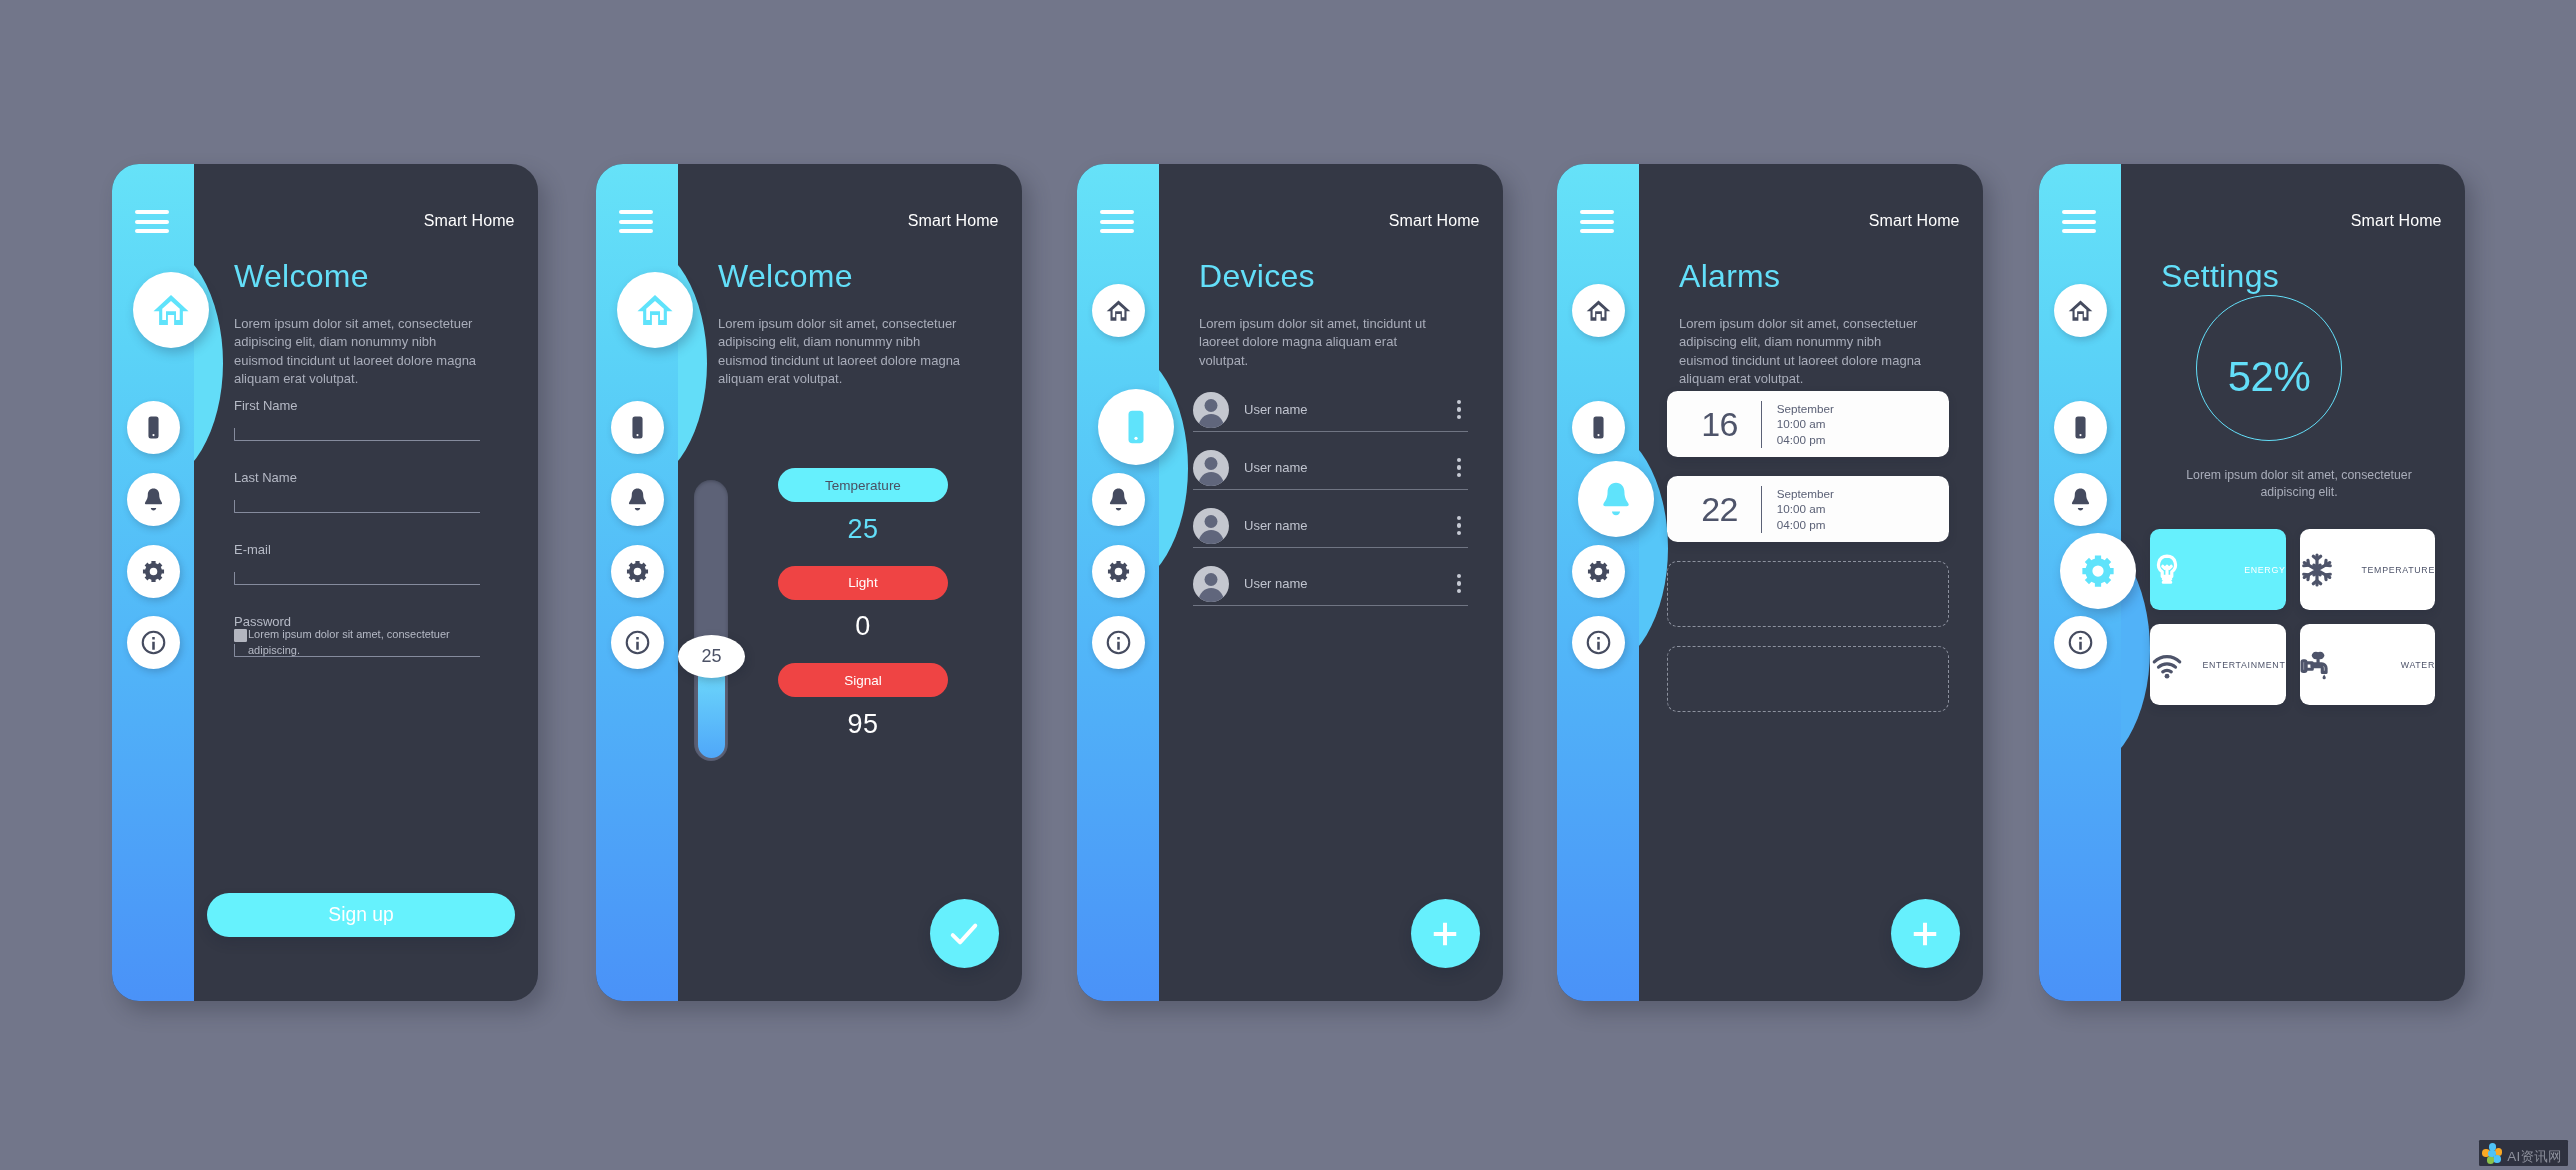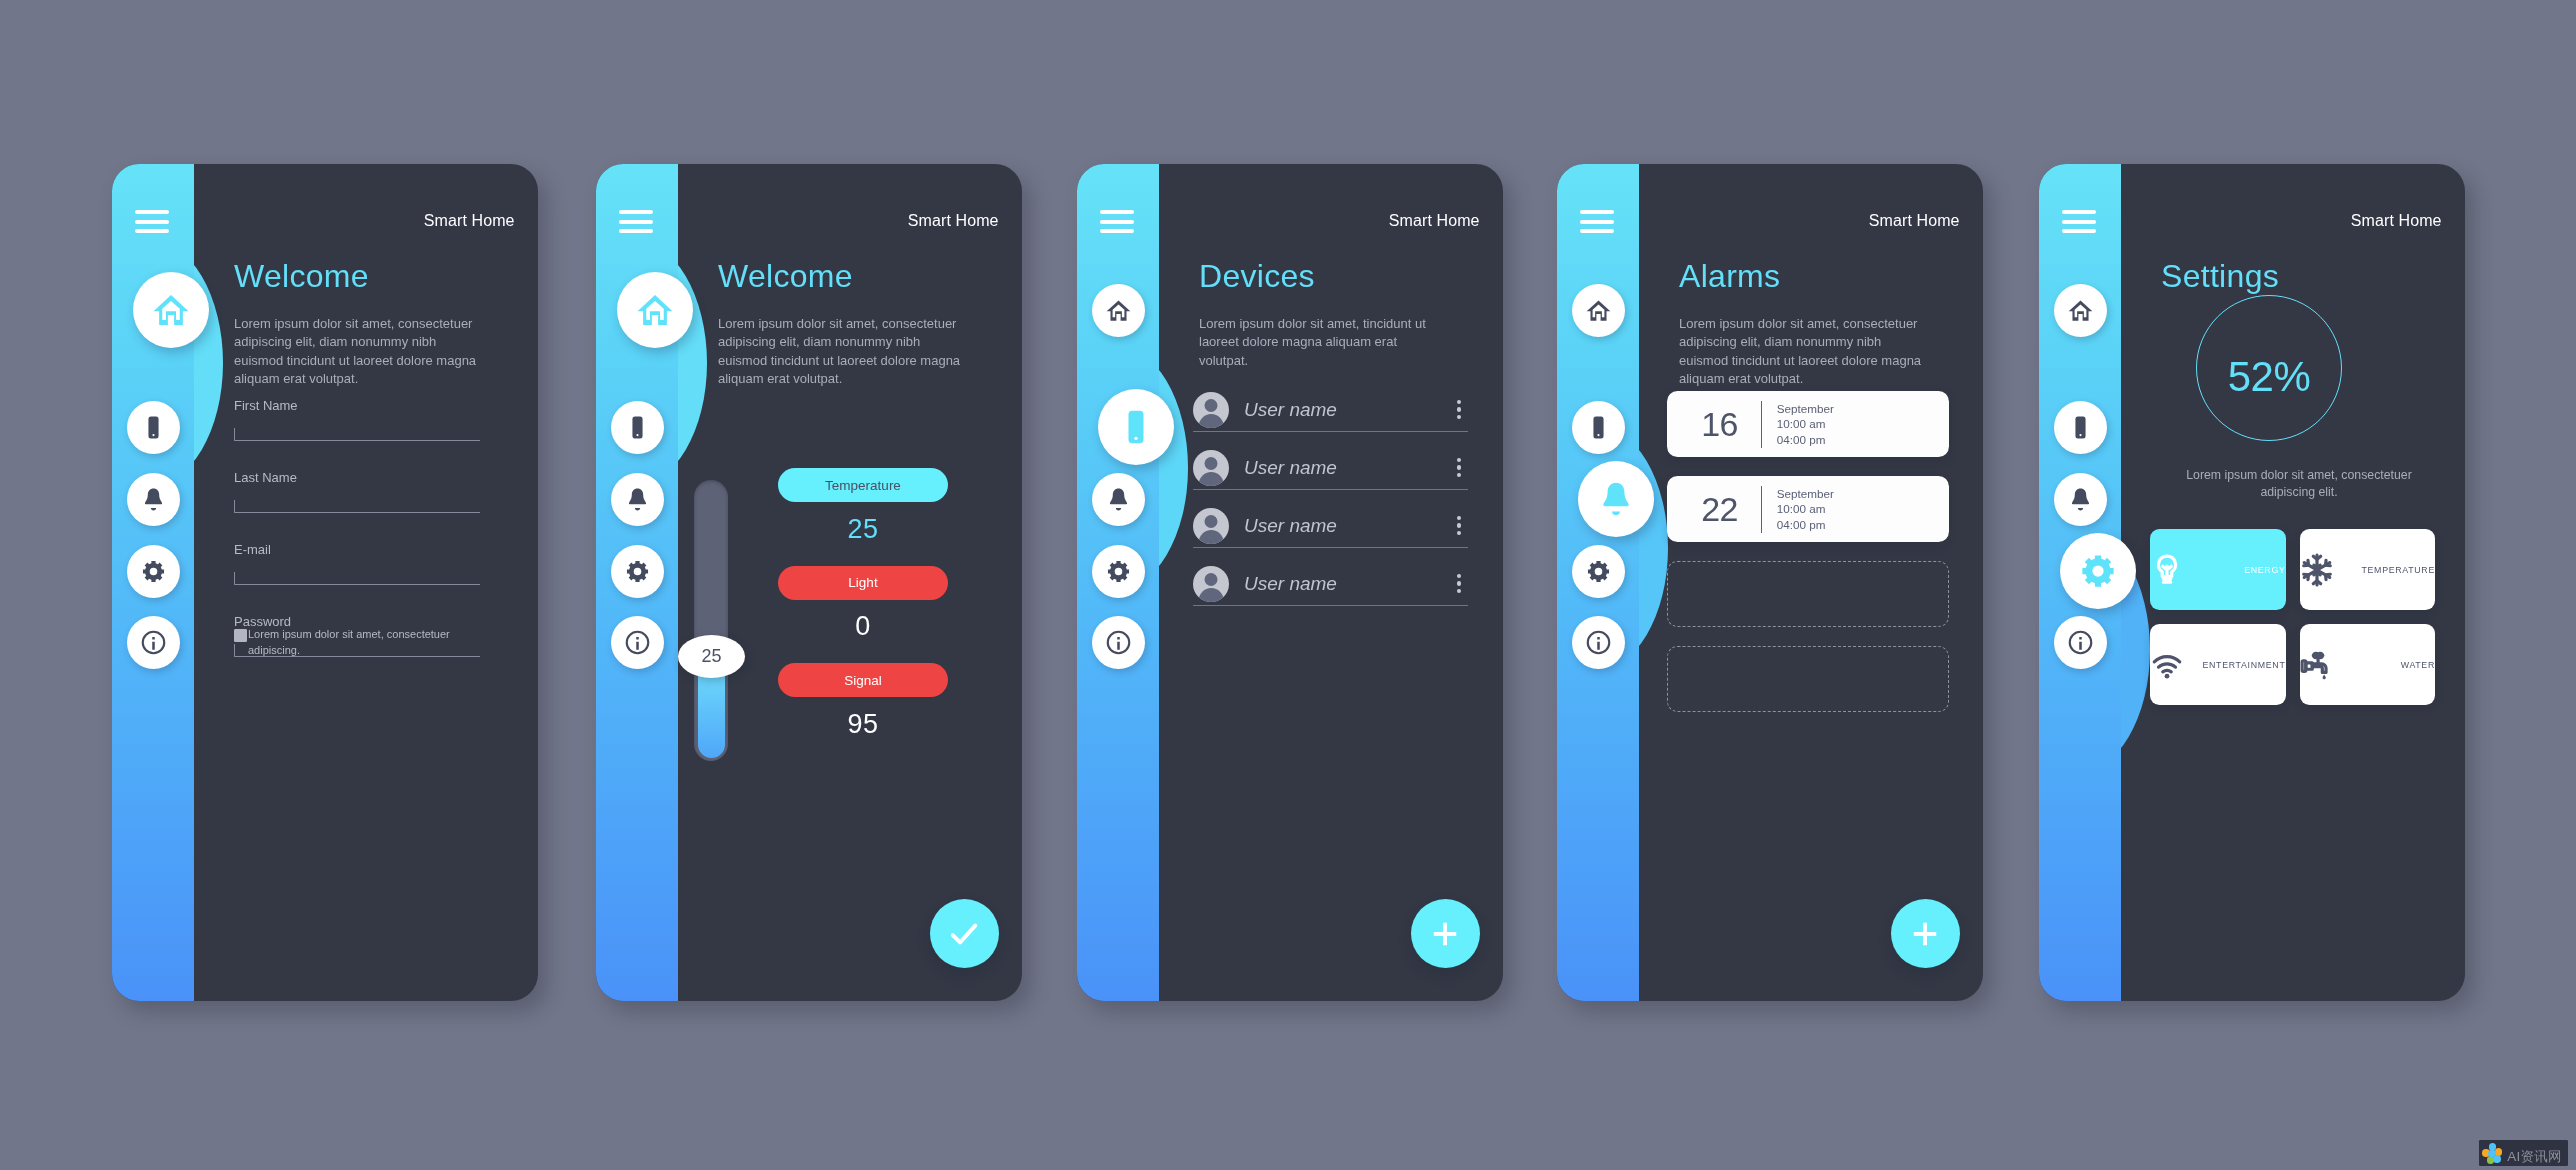--- a/index.html
+++ b/index.html
@@ -269,21 +269,21 @@
     width: 13px; height: 13px; border-radius: 50%;
     background: #60667c;
   }
   .avatar::after {
     content: ""; position: absolute;
     left: 50%; bottom: -1.2px; transform: translateX(-50%);
     width: 24.6px; height: 15px;
     border-radius: 13px 13px 0 0;
     background: #60667c;
   }
-  .dev-name { flex: 1; margin-left: 15px; color: #c0c4cf; font-size: 19px; font-style: italic; }
+  .dev-name { flex: 1; margin-left: 15px; color: #c0c4cf; font-size: 13px; }
   .kebab { width: 17.6px; display: flex; flex-direction: column; align-items: center; gap: 3.5px; cursor: pointer; }
   .kebab i { width: 4.1px; height: 4.1px; border-radius: 50%; background: #c6cad4; display: block; }
 
   
   .alarm-list { position: absolute; left: 28px; top: 227px; width: 282px; }
   .alarm-card {
     background: #fdfdfd;
     border-radius: 10.5px;
     height: 66px;
     display: flex; align-items: center;
@@ -434,20 +434,21 @@
           <span class="field-label">Password</span>
           <div class="field-line"></div>
         </div>
       </div>
 
       <div class="consent">
         <div class="consent-box"></div>
         <div class="consent-text">Lorem ipsum dolor sit amet, consectetuer adipiscing.</div>
       </div>
 
+      <button class="cta">Sign up</button>
     </div>
   </div>
 
   <div class="phone p2">
     <div class="rail-bulge"></div>
     <div class="rail"></div>
 
     <div class="hamburger">
       <span></span>
       <span></span>

